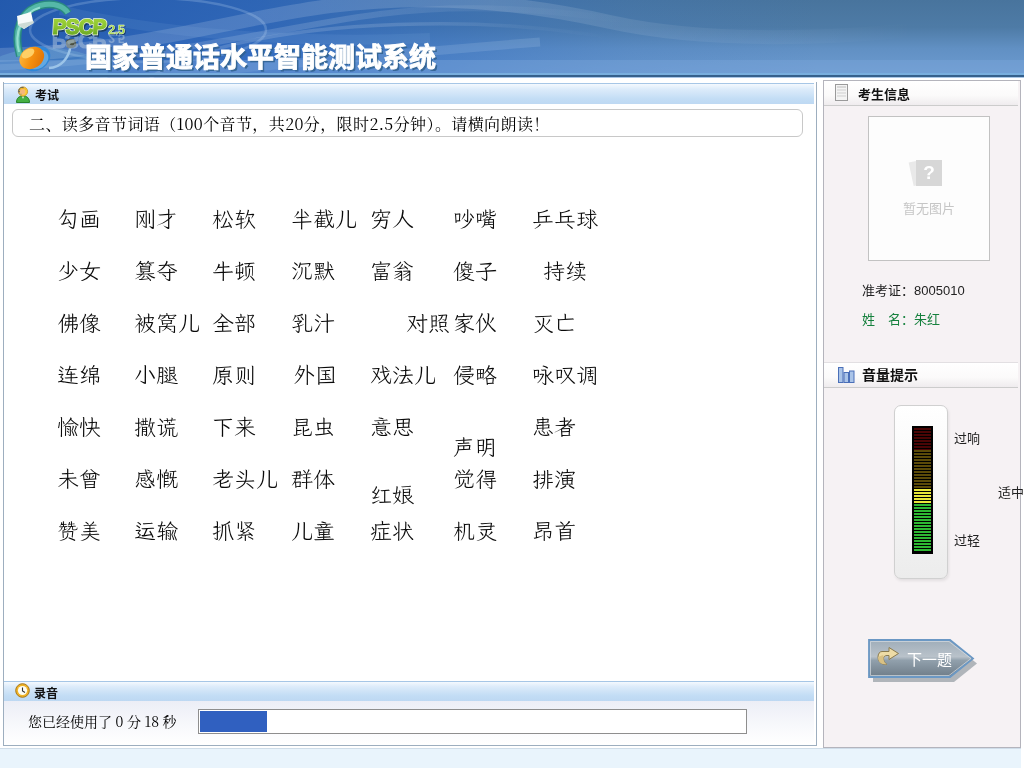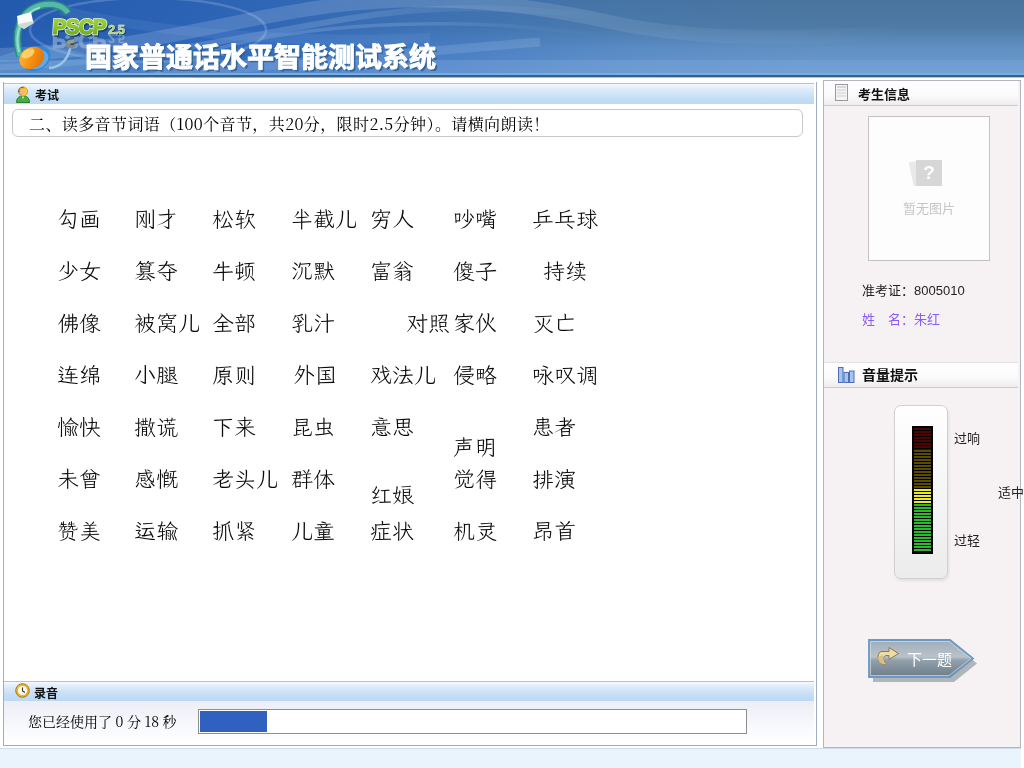--- a/index.html
+++ b/index.html
@@ -28,21 +28,21 @@
 #progBox{left:198px;top:709px;width:547px;height:23px;background:#fff;border:1px solid #8e8e8e;}
 #progFill{left:1px;top:1px;width:67px;height:21px;background:#3060c0;}
 
 #rightpanel{left:823px;top:80px;width:196px;height:666px;border:1px solid #b4b4bc;background:#f6f2f4;}
 .rhead{background:linear-gradient(to bottom,#ffffff 0%,#fbfafa 60%,#efecee 100%);border-bottom:1px solid #cccccc;}
 #infoHead{left:824px;top:81px;width:194px;height:24px;}
 #infoText{left:858px;top:84px;font-weight:bold;font-size:13px;color:#111;}
 #photoBox{left:868px;top:116px;width:120px;height:143px;background:#fdfdfd;border:1px solid #c2c2c2;}
 #noimg{left:0px;top:81px;width:120px;text-align:center;font-size:13px;color:#c6c6c6;}
 #zkz{left:862px;top:280px;font-size:13px;color:#222;}
-#xm{left:862px;top:309px;font-size:13px;color:#8b5cf6;}
+#xm{left:862px;top:309px;font-size:13px;color:#15803d;}
 #volHead{left:824px;top:362px;width:194px;height:24px;border-top:1px solid #e2dfe2;}
 #volText{left:862px;top:364px;font-weight:bold;font-size:14px;color:#111;}
 #meterBox{left:894px;top:405px;width:52px;height:172px;background:linear-gradient(to bottom,#ffffff,#ececec);border:1px solid #d0d0d0;border-radius:7px;box-shadow:1px 2px 3px rgba(0,0,0,0.08);}
 #meter{left:912px;top:426px;width:21px;height:128px;background:#000;}
 .seg{position:absolute;left:2px;width:17px;}
 #segRed{top:2px;height:22px;background:repeating-linear-gradient(to bottom,#4a0505 0px,#4a0505 2px,#000 2px,#000 3px);}
 #segOlive{top:24px;height:39px;background:repeating-linear-gradient(to bottom,#5a4a08 0px,#5a4a08 2px,#000 2px,#000 3px);}
 #segYellow{top:63px;height:15px;background:repeating-linear-gradient(to bottom,#e8e83a 0px,#e8e83a 2px,#000 2px,#000 3px);}
 #segGreen{top:78px;height:48px;background:repeating-linear-gradient(to bottom,#2eb832 0px,#2eb832 2px,#000 2px,#000 3px);}
 .vlabel{position:absolute;font-size:13px;color:#222;}

